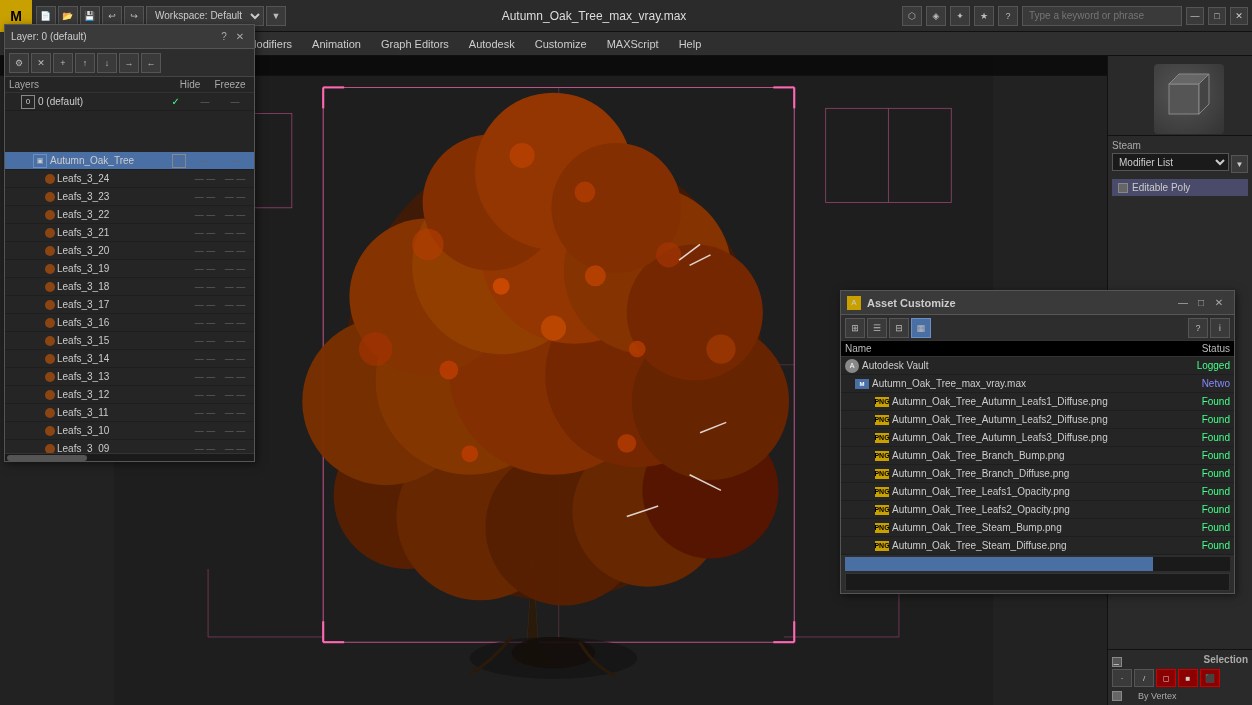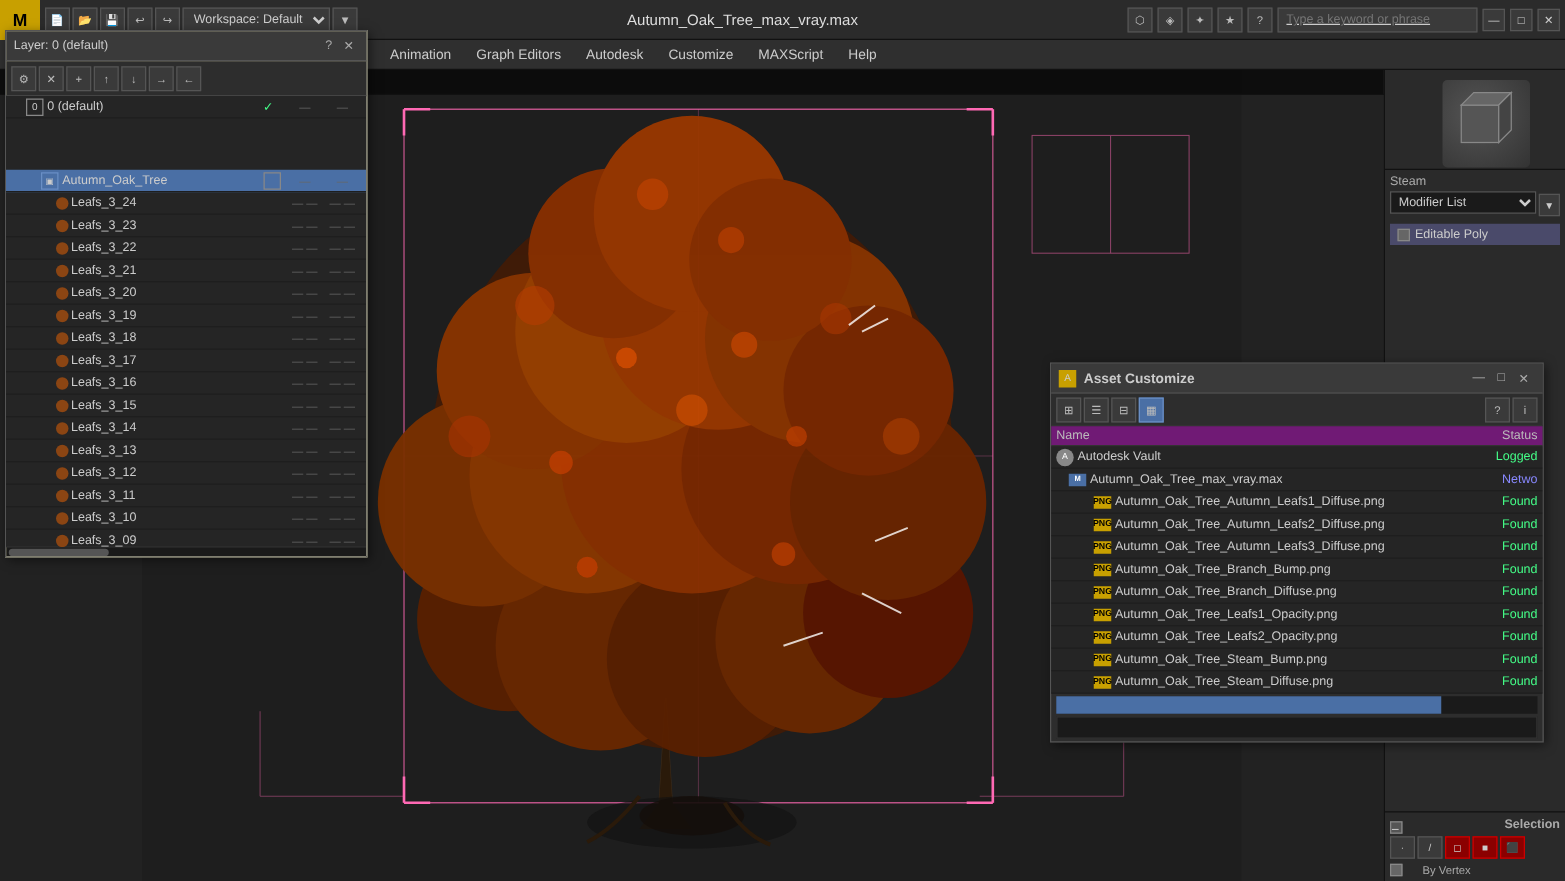--- a/index.html
+++ b/index.html
@@ -55,21 +55,20 @@
       color: #ddd;
     }
     #search-box {
       background: #3a3a3a;
       border: 1px solid #555;
       color: #ccc;
       padding: 2px 6px;
       font-size: 10px;
       width: 160px;
       height: 20px;
-      text-decoration: underline;
     }
     #title-bar-right {
       display: flex; align-items: center; gap: 4px; padding: 0 4px;
     }
     .win-btn {
       width: 18px; height: 18px;
       border: 1px solid #555;
       background: #3a3a3a;
       color: #ccc;
       display: flex; align-items: center; justify-content: center;
@@ -229,22 +228,22 @@
     .sel-icon.active { background: #8b0000; border-color: #c00; }
     .by-vertex-row {
       display: flex; align-items: center; gap: 16px; font-size: 9px; color: #aaa;
     }
 
     
     #layers-window {
       position: absolute;
       top: 24px;
       left: 4px;
-      width: 290px;
-      background: #fef9c3;
+      width: 251px;
+      background: #7dd3fc;
       border: 1px solid #555;
       z-index: 20;
       box-shadow: 2px 2px 8px rgba(0,0,0,0.5);
     }
     #layers-title-bar {
       background: #3a3a3a;
       height: 24px;
       display: flex;
       align-items: center;
       padding: 0 6px;
@@ -387,21 +386,21 @@
     .at-icon {
       width: 20px; height: 20px;
       background: #3a3a3a;
       border: 1px solid #555;
       display: flex; align-items: center; justify-content: center;
       font-size: 9px; color: #bbb; cursor: pointer;
     }
     .at-icon.active { background: #4a6fa5; border-color: #6a8fc5; }
     #asset-table-header {
       display: flex;
-      background: #701a75;
+      background: #000000;
       border-bottom: 1px solid #333;
       padding: 2px 4px;
       font-size: 10px;
       color: #bbb;
     }
     .at-col-name { flex: 1; }
     .at-col-status { width: 70px; text-align: right; }
     #asset-list {
       max-height: 210px;
       overflow-y: auto;
@@ -716,20 +715,25 @@
   </div>
   <div id="layers-toolbar">
     <div class="lt-icon">⚙</div>
     <div class="lt-icon">✕</div>
     <div class="lt-icon">+</div>
     <div class="lt-icon">↑</div>
     <div class="lt-icon">↓</div>
     <div class="lt-icon">→</div>
     <div class="lt-icon">←</div>
   </div>
+  <div id="layers-header">
+    <span class="layers-col-name">Layers</span>
+    <span class="layers-col-hide">Hide</span>
+    <span class="layers-col-freeze">Freeze</span>
+  </div>
   <div id="layers-list">
 
     <div class="layer-row">
       <div class="layer-indent"></div>
       <div style="width:14px;height:14px;border:1px solid #888;margin-right:3px;font-size:8px;display:flex;align-items:center;justify-content:center;flex-shrink:0;">0</div>
       <span class="layer-name">0 (default)</span>
       <span style="color:#4f8;font-size:10px;margin-right:10px;">✓</span>
       <span class="layer-dash">—</span>
       <span class="layer-dash2">—</span>
     </div>

